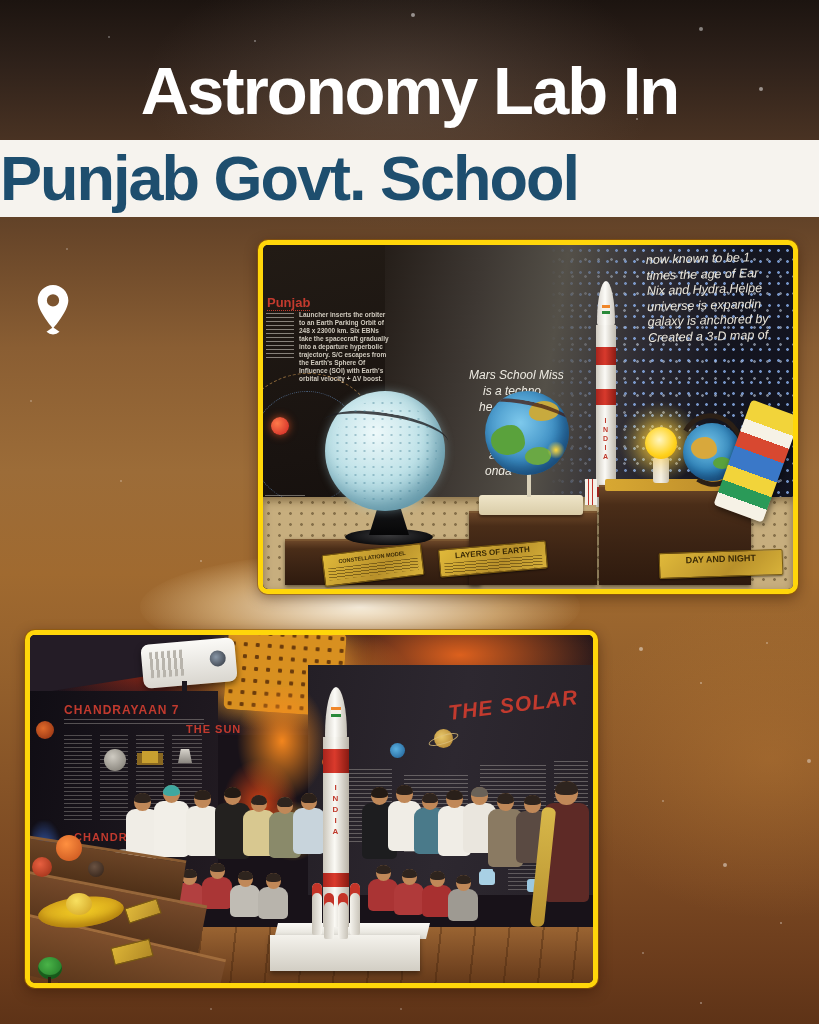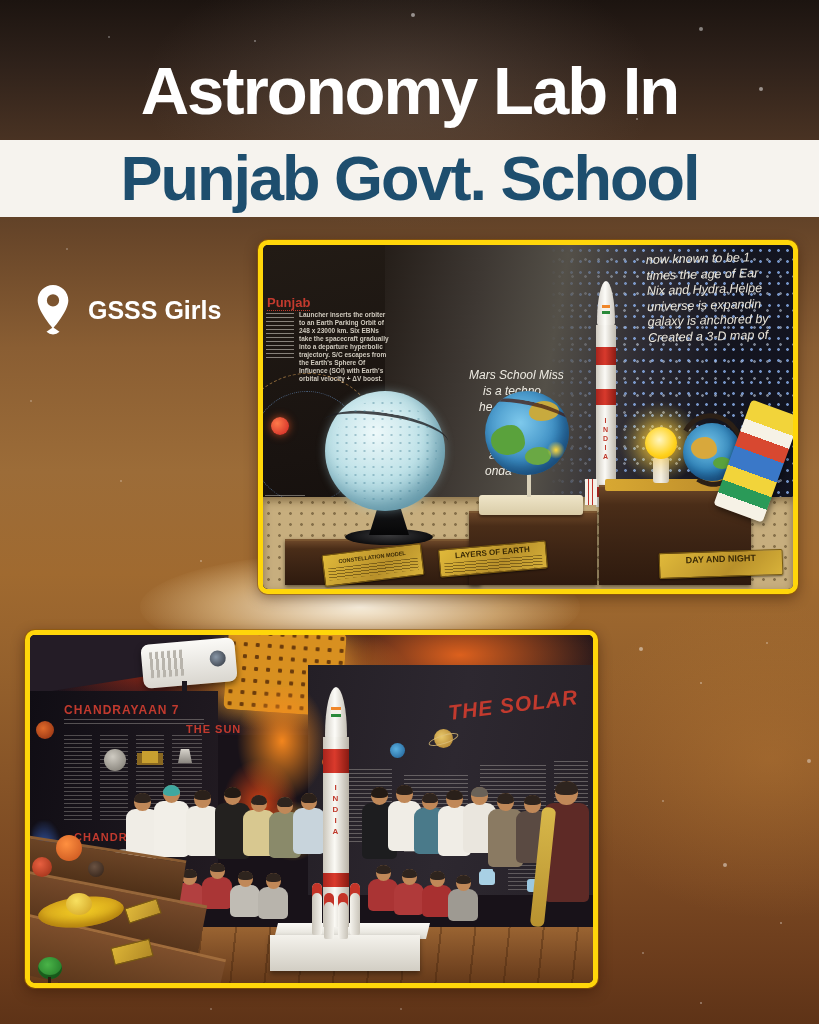--- a/index.html
+++ b/index.html
@@ -9,21 +9,21 @@
     background:linear-gradient(180deg,#1c1410 0%,#2e211a 6%,#4a3323 14%,#6b482a 24%,#8a5e33 34%,#9c6c38 46%,#a06a30 56%,#94602c 66%,#875427 76%,#7a4822 86%,#6b3c1c 94%,#5e3317 100%);}
   .abs{position:absolute;}
   
   .glow{position:absolute;border-radius:50%;pointer-events:none;}
   .stars{position:absolute;left:0;top:0;width:2px;height:2px;border-radius:50%;
     box-shadow:412px 14px 0 1px rgba(255,255,255,.5),700px 28px 0 1px rgba(255,255,255,.45),254px 40px 0 0 rgba(255,255,255,.4),108px 36px 0 0 rgba(255,255,255,.35),760px 88px 0 1px rgba(255,255,255,.5),636px 118px 0 0 rgba(255,255,255,.4),806px 196px 0 0 rgba(255,255,255,.35),788px 318px 0 1px rgba(255,255,255,.4),66px 248px 0 0 rgba(255,255,255,.3),30px 400px 0 0 rgba(255,255,255,.3),120px 480px 0 0 rgba(255,255,255,.3),200px 560px 0 0 rgba(255,255,255,.35),640px 648px 0 1px rgba(255,255,255,.45),700px 682px 0 0 rgba(255,255,255,.4),766px 642px 0 0 rgba(255,255,255,.35),808px 760px 0 1px rgba(255,255,255,.4),662px 800px 0 0 rgba(255,255,255,.35),724px 864px 0 1px rgba(255,255,255,.45),780px 922px 0 0 rgba(255,255,255,.4),642px 952px 0 0 rgba(255,255,255,.35),700px 1002px 0 0 rgba(255,255,255,.4),400px 1008px 0 0 rgba(255,255,255,.3),210px 1008px 0 0 rgba(255,255,255,.3);}
   
   .title1{position:absolute;left:0;top:52px;width:100%;text-align:center;color:#ffffff;
     font-size:67px;font-weight:700;letter-spacing:-2px;}
   .banner{position:absolute;left:0;top:140px;width:100%;height:77px;background:#f6f3ee;}
-  .title2{width:100%;text-align:center;font-size:63px;font-weight:700;letter-spacing:-2px;
+  .title2{width:100%;text-align:left;font-size:63px;font-weight:700;letter-spacing:-2px;
     color:#1e4e6e;line-height:77px;}
   .loc{position:absolute;left:30px;top:281px;display:flex;align-items:center;gap:12px;}
   .loc-text{color:#ffffff;font-weight:700;font-size:25px;line-height:33px;}
   
   .photo{position:absolute;border:5px solid #ffd60a;border-radius:10px;overflow:hidden;
     box-shadow:0 0 0 1px rgba(150,90,0,.6),0 4px 14px rgba(40,15,0,.45);}
   .photo1{left:258px;top:240px;width:540px;height:354px;
     background:linear-gradient(100deg,#1b1613 0%,#241d18 20%,#3e3833 38%,#545048 52%,#2c2a32 68%,#14151f 82%,#111320 100%);}
   .photo2{left:25px;top:630px;width:573px;height:358px;background:#181219;}
   .starfield{position:absolute;right:0;top:0;width:46%;height:78%;
@@ -68,21 +68,20 @@
   <div class="banner">
     <div class="title2">Punjab Govt. School</div>
   </div>
 
   <div class="loc">
     <svg width="46" height="58" viewBox="0 0 24 28">
         <path fill="#ffffff" d="M12 1C7.6 1 4 4.6 4 9c0 5.6 8 14.6 8 14.6S20 14.6 20 9c0-4.4-3.6-8-8-8zm0 11.2A3.2 3.2 0 1 1 12 5.8a3.2 3.2 0 0 1 0 6.4z"></path>
         <path fill="#ffffff" d="M12 23l3.4 2.4a5 5 0 0 1-6.8 0z"></path>
       </svg>
     <div class="loc-text">
-      <div>GSSS Girls</div>
     </div>
   </div>
 
   <div class="photo photo1">
     <div class="starfield"></div>
 
     <div class="abs" style="left:0;top:0;width:122px;height:344px;background:linear-gradient(170deg,#221b15,#191310 60%,#120d0b);"></div>
     <div class="abs redposter" style="left:4px;top:50px;font-size:13px;border-bottom:1px dotted #c23a2e;">Punjab</div>
     <div class="abs" style="left:36px;top:66px;width:92px;font-size:6.5px;line-height:8px;color:#cfc9bd;font-weight:700;">Launcher inserts the orbiter to an Earth Parking Orbit of 248 x 23000 km. Six EBNs take the spacecraft gradually into a departure hyperbolic trajectory. S/C escapes from the Earth's Sphere Of Influence (SOI) with Earth's orbital velocity + ΔV boost.</div>
     <div class="abs tinylines" style="left:3px;top:68px;width:28px;height:48px;"></div>

